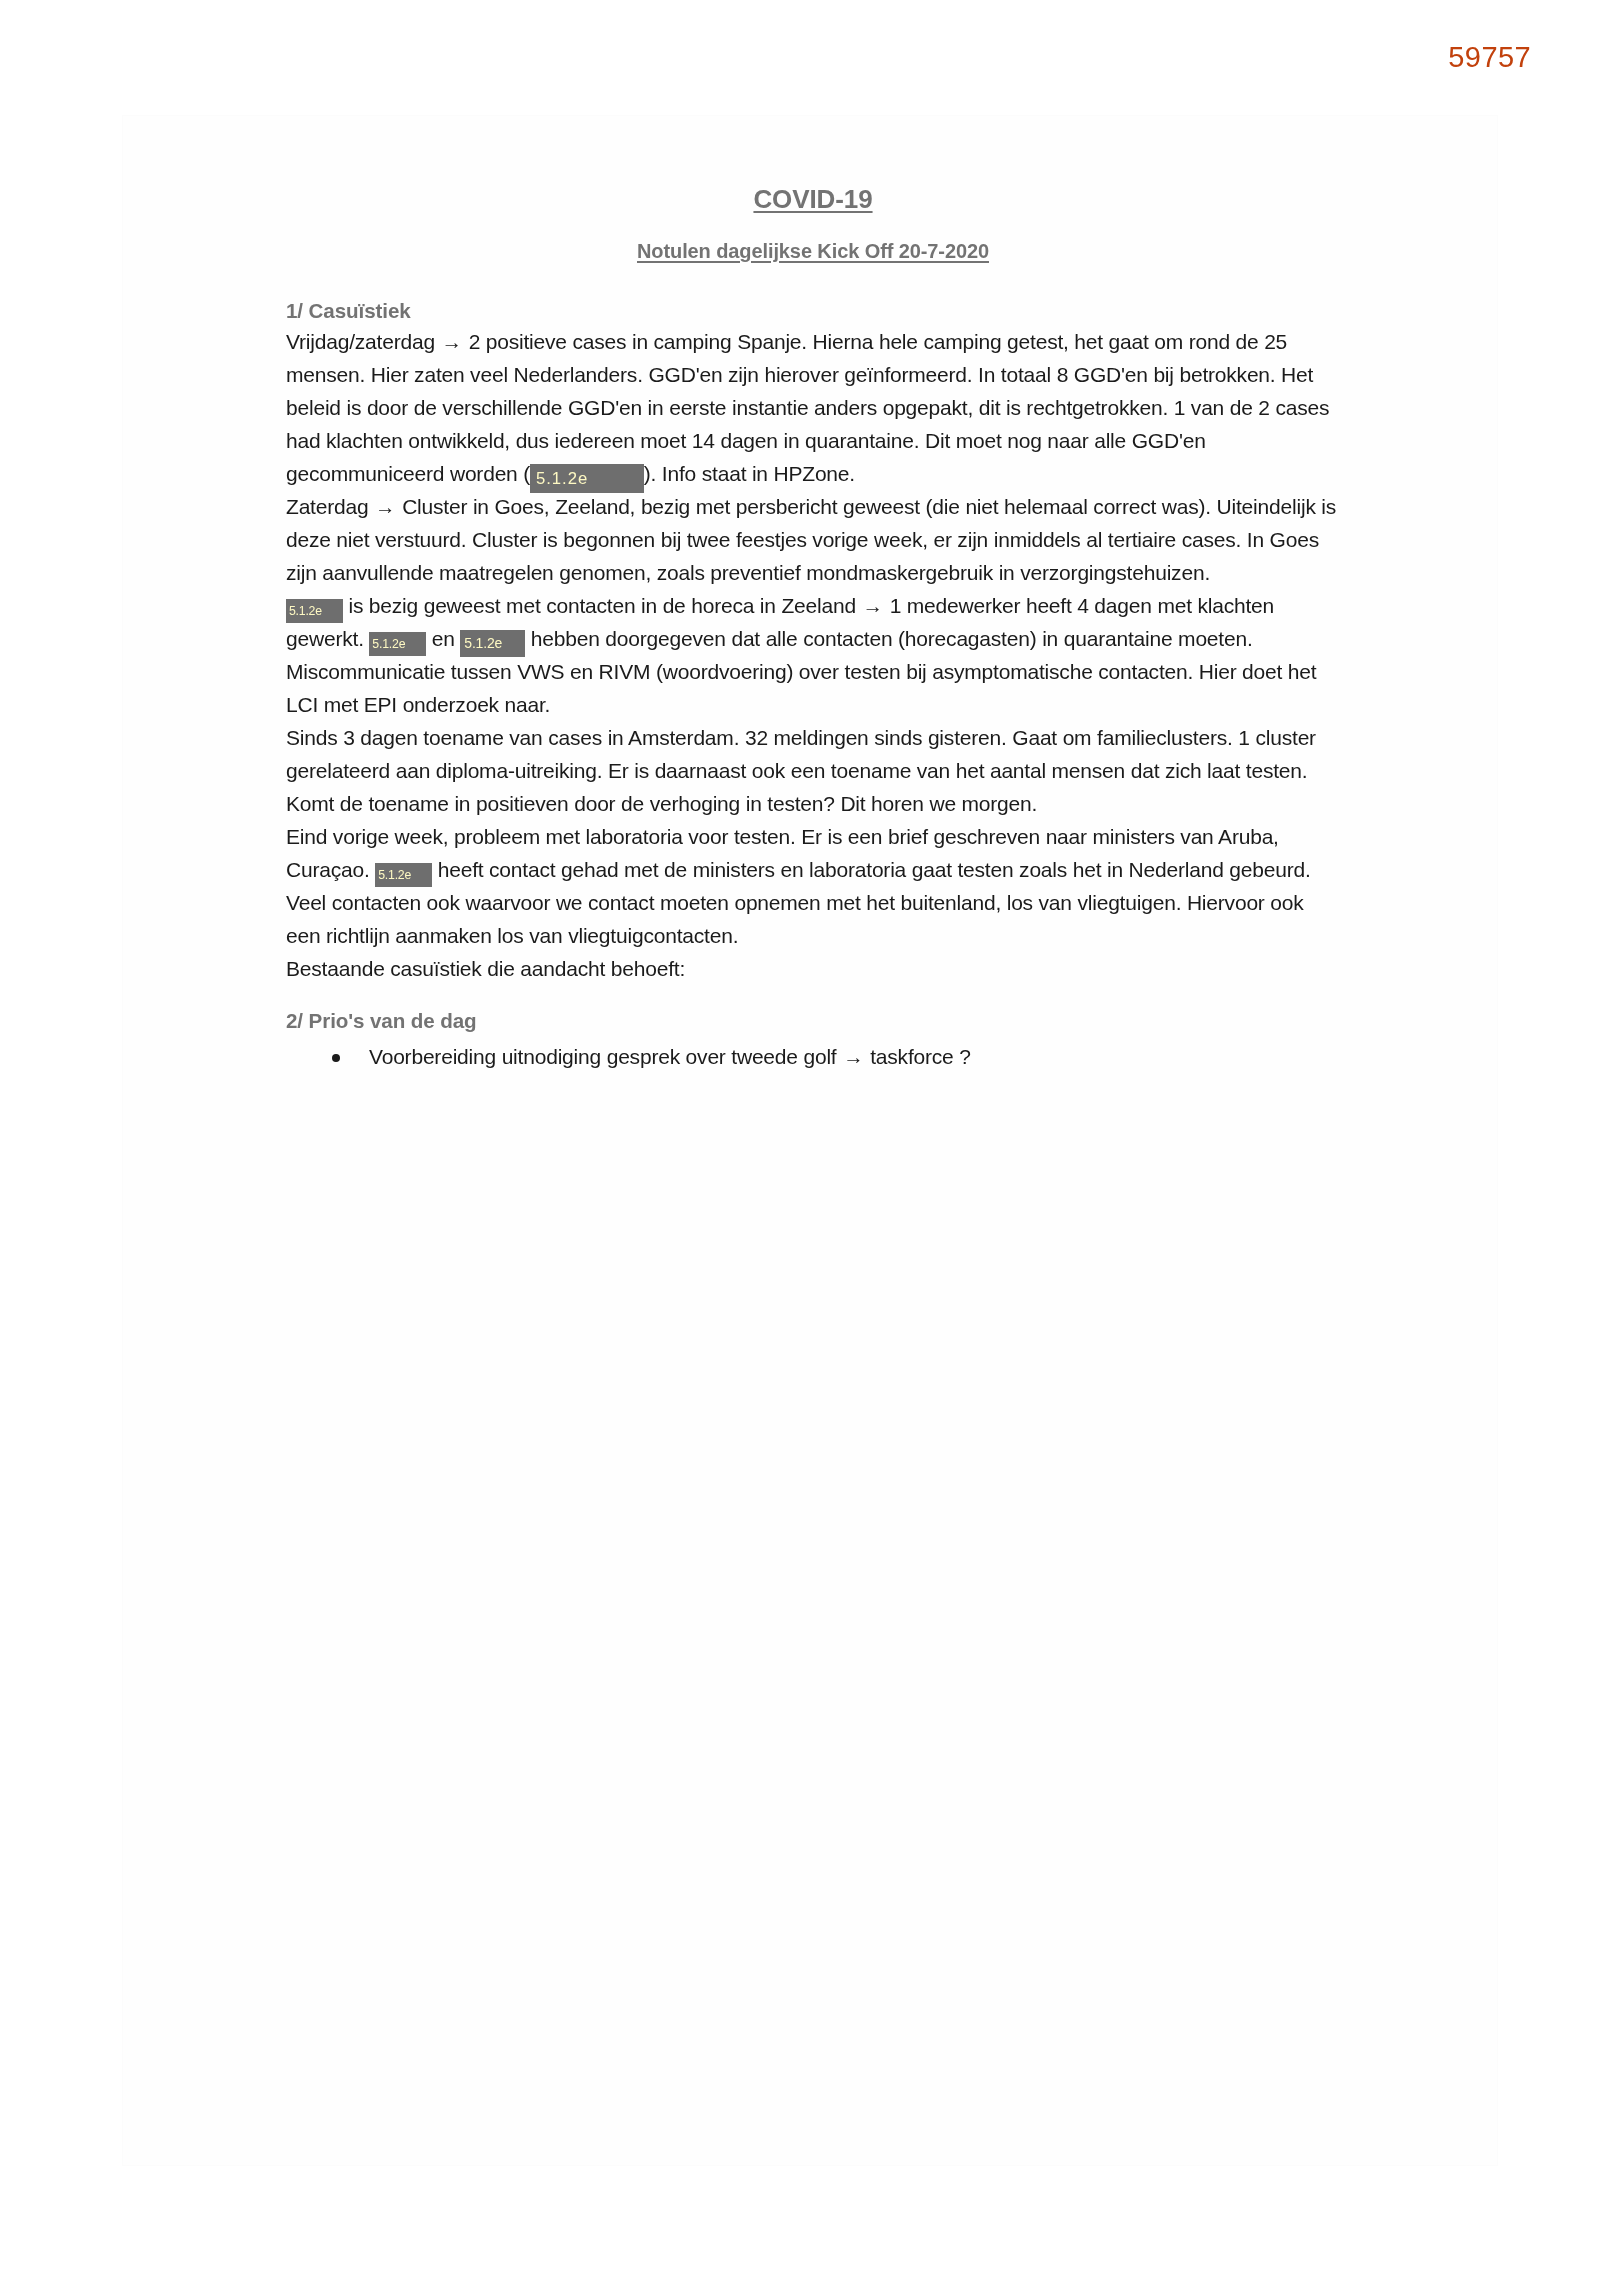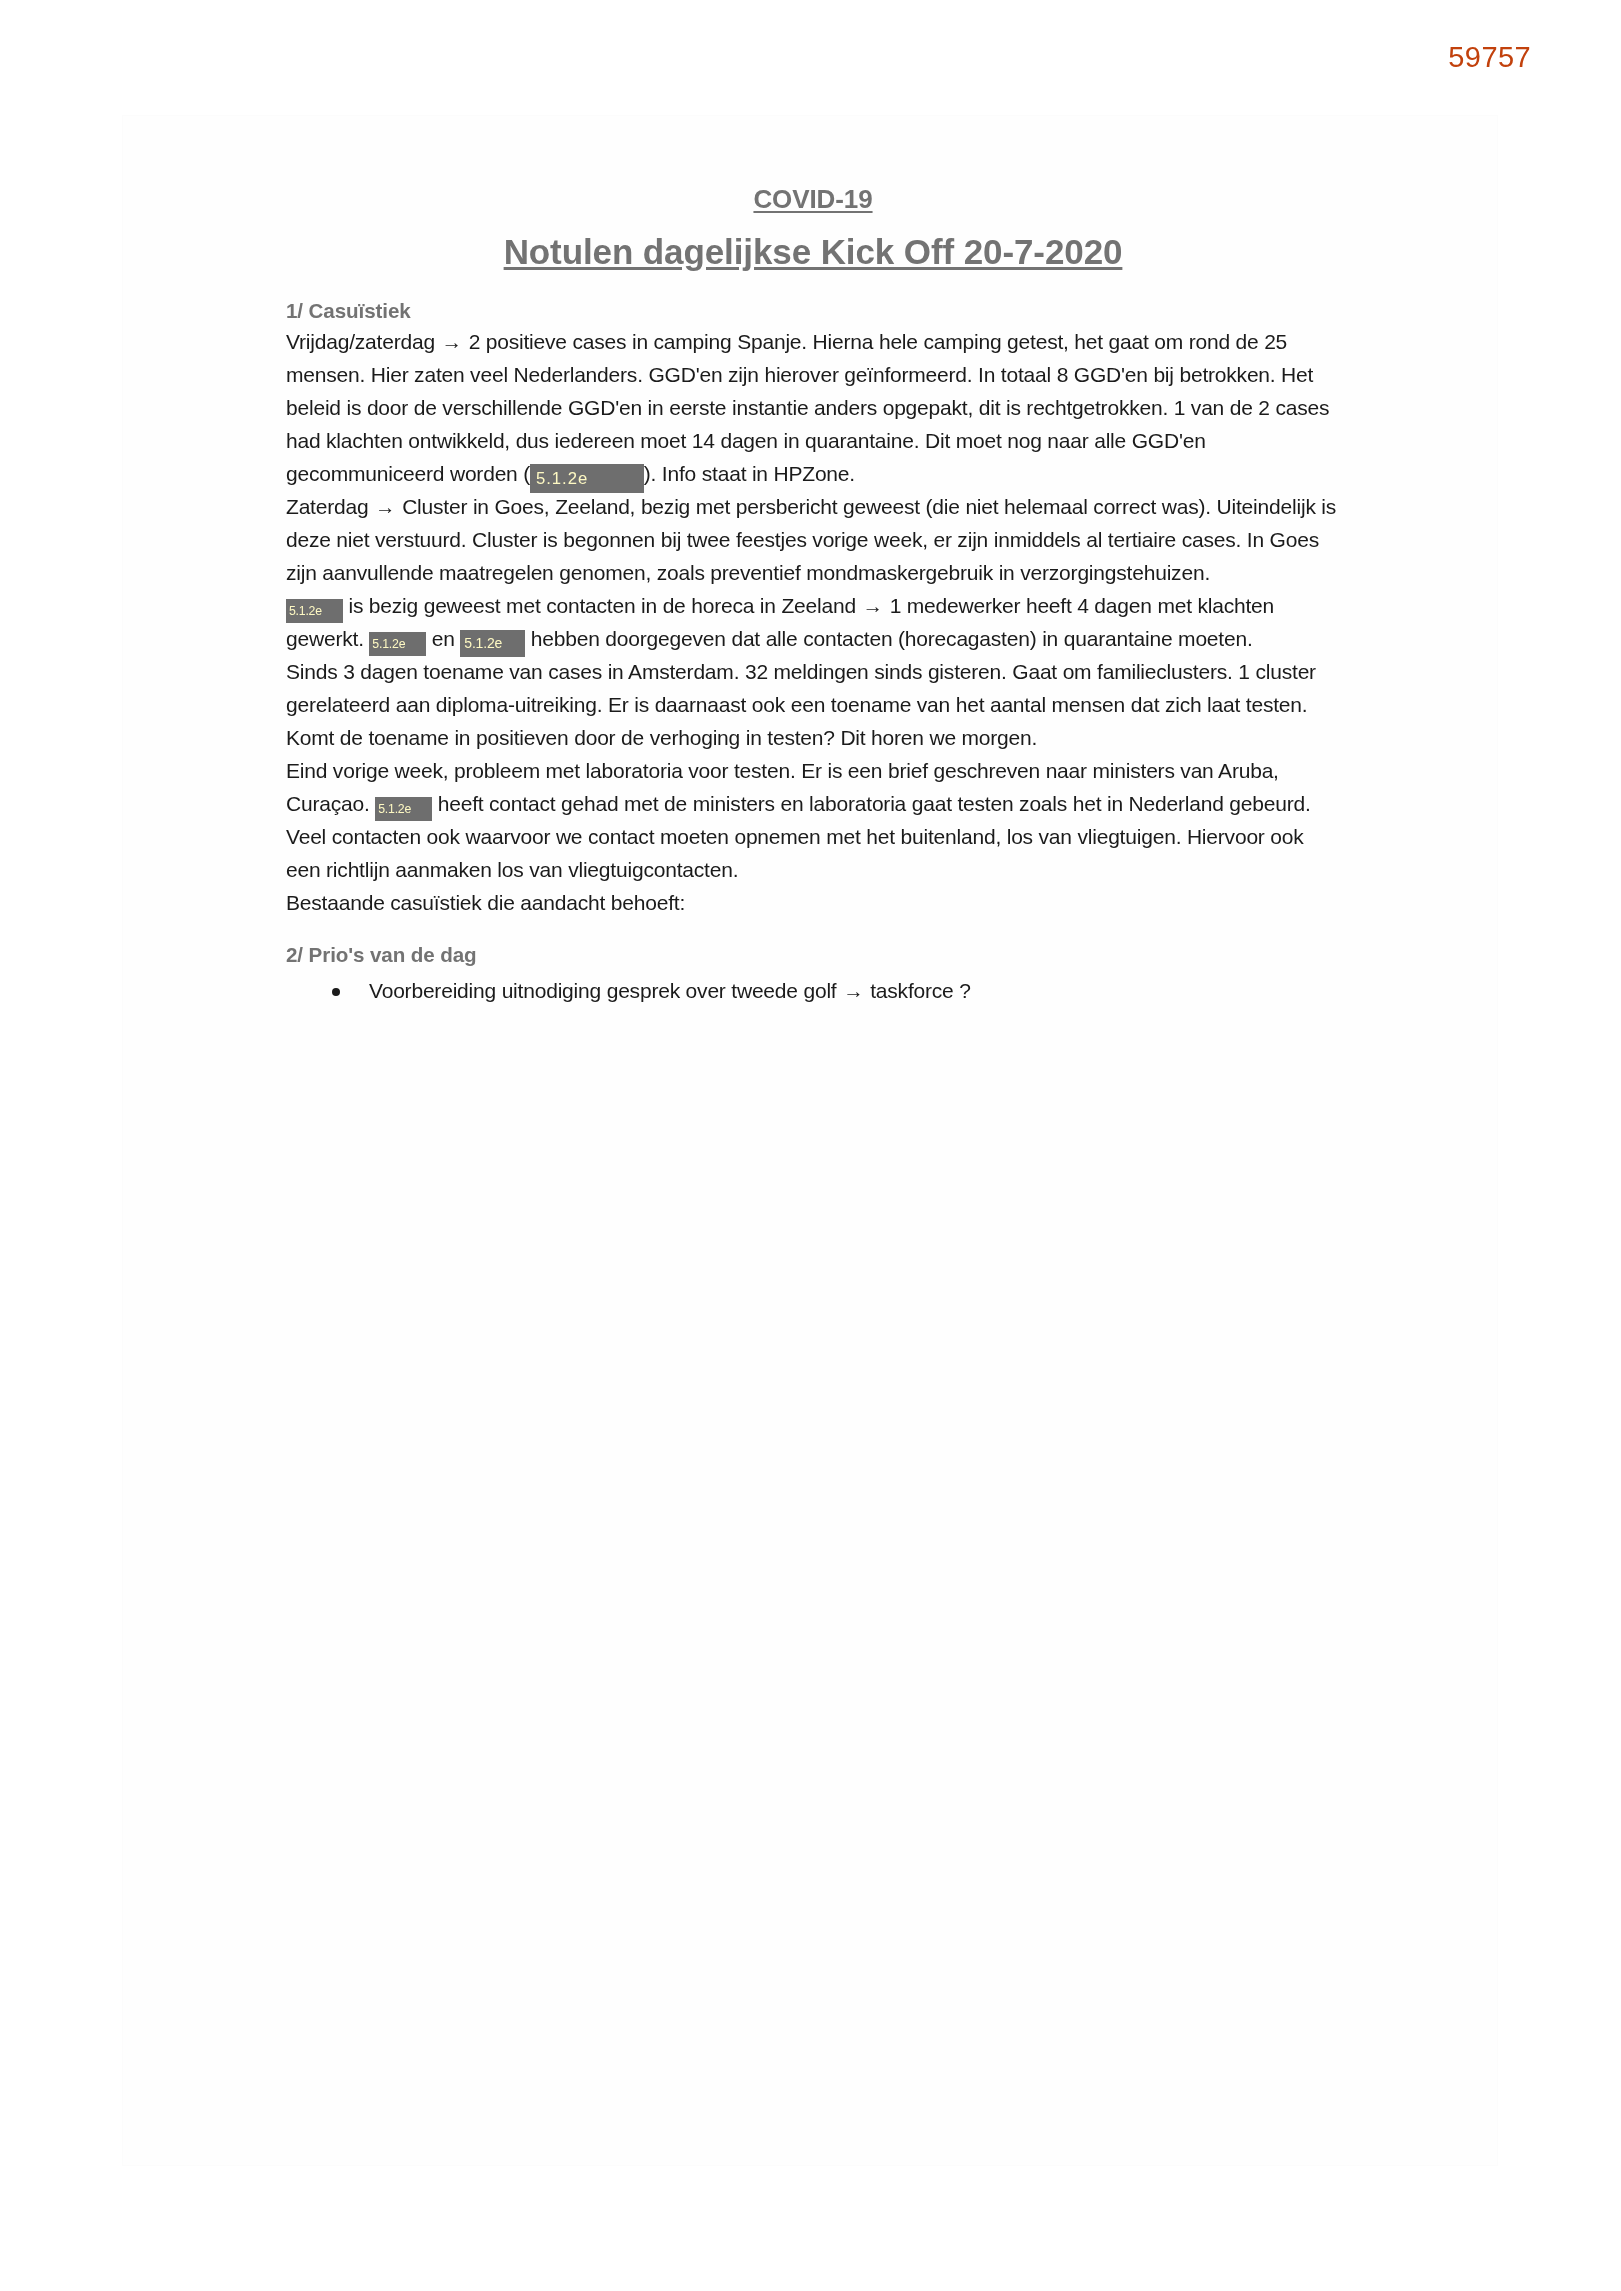--- a/index.html
+++ b/index.html
@@ -53,21 +53,21 @@
     text-decoration: underline;
     text-underline-offset: 2.9px;
     color: #737373;
     letter-spacing: -0.1px;
   }
   .doc-title {
     font-size: 26px;
     line-height: 31px;
   }
   .doc-subtitle {
-    font-size: 35px;
+    font-size: 20px;
     line-height: 31px;
     margin-top: 20.6px;
   }
 
   .section-heading {
     font-weight: bold;
     font-size: 20.6px;
     line-height: 29px;
     color: #737373;
     letter-spacing: -0.1px;
@@ -188,20 +188,21 @@
     <span class="redact sm">5.1.2e</span>
     <span>is bezig geweest met contacten in de horeca in Zeeland</span>
     <span class="arrow">→</span>
     <span>1 medewerker heeft 4 dagen met klachten gewerkt.</span>
     <span class="redact sm">5.1.2e</span>
     <span>en</span>
     <span class="redact md">5.1.2e</span>
     <span>hebben doorgegeven dat alle contacten (horecagasten) in quarantaine moeten.</span>
   </p>
 
+  <p class="para gap-after">Miscommunicatie tussen VWS en RIVM (woordvoering) over testen bij asymptomatische contacten. Hier doet het LCI met EPI onderzoek naar.</p>
 
   <p class="para gap-after">Sinds 3 dagen toename van cases in Amsterdam. 32 meldingen sinds gisteren. Gaat om familieclusters. 1 cluster gerelateerd aan diploma-uitreiking. Er is daarnaast ook een toename van het aantal mensen dat zich laat testen. Komt de toename in positieven door de verhoging in testen? Dit horen we morgen.</p>
 
   <p class="para gap-after">
     <span>Eind vorige week, probleem met laboratoria voor testen. Er is een brief geschreven naar ministers van Aruba, Curaçao.</span>
     <span class="redact sm">5.1.2e</span>
     <span>heeft contact gehad met de ministers en laboratoria gaat testen zoals het in Nederland gebeurd.</span>
   </p>
 
   <p class="para gap-after">Veel contacten ook waarvoor we contact moeten opnemen met het buitenland, los van vliegtuigen. Hiervoor ook een richtlijn aanmaken los van vliegtuigcontacten.</p>

